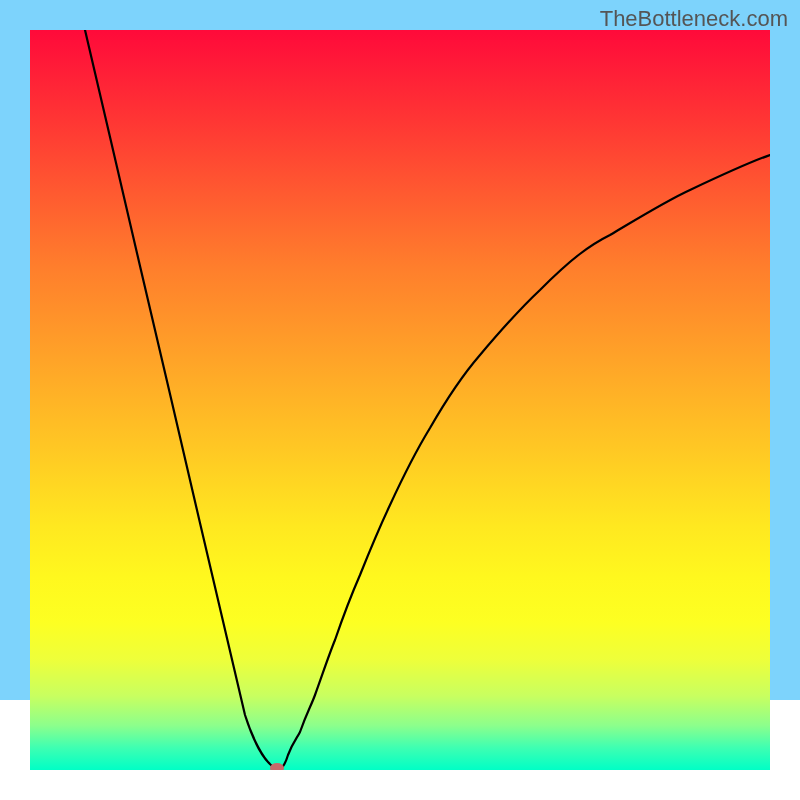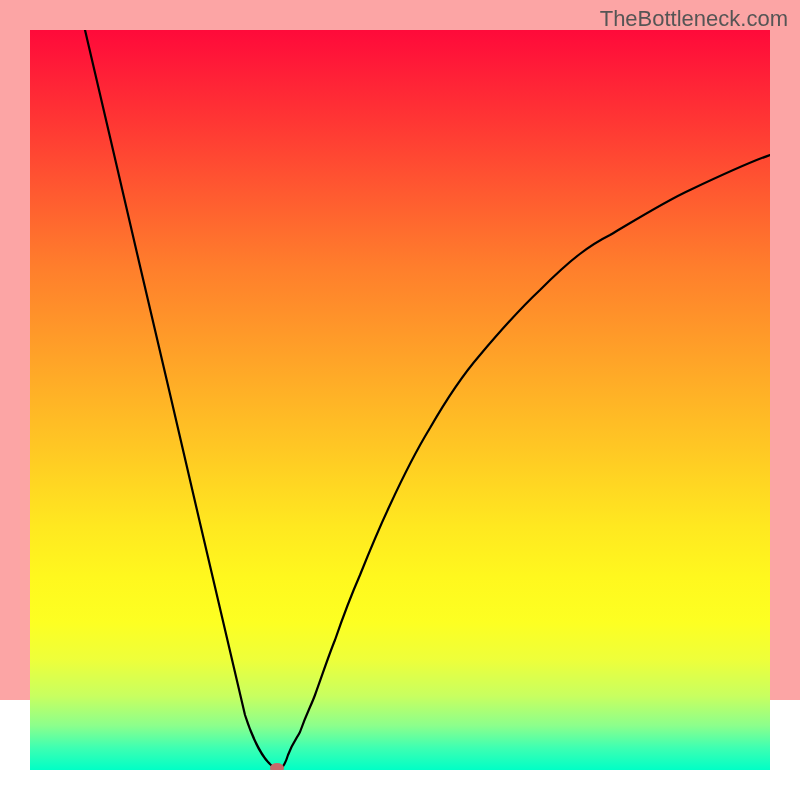--- a/index.html
+++ b/index.html
@@ -1,20 +1,20 @@
 <!DOCTYPE html>
 <html><head>
 <meta charset="utf-8">
 <style>
   * { margin: 0; padding: 0; box-sizing: border-box; }
   html, body { width: 800px; height: 800px; overflow: hidden; }
   .container {
     width: 800px;
     height: 700px;
-    background: #fca5a5;
+    background: #7dd3fc;
     position: relative;
   }
   .watermark {
     position: absolute;
     top: 6px;
     right: 12px;
     color: #555;
     font-family: Arial, Helvetica, sans-serif;
     font-size: 22px;
     font-weight: 500;

